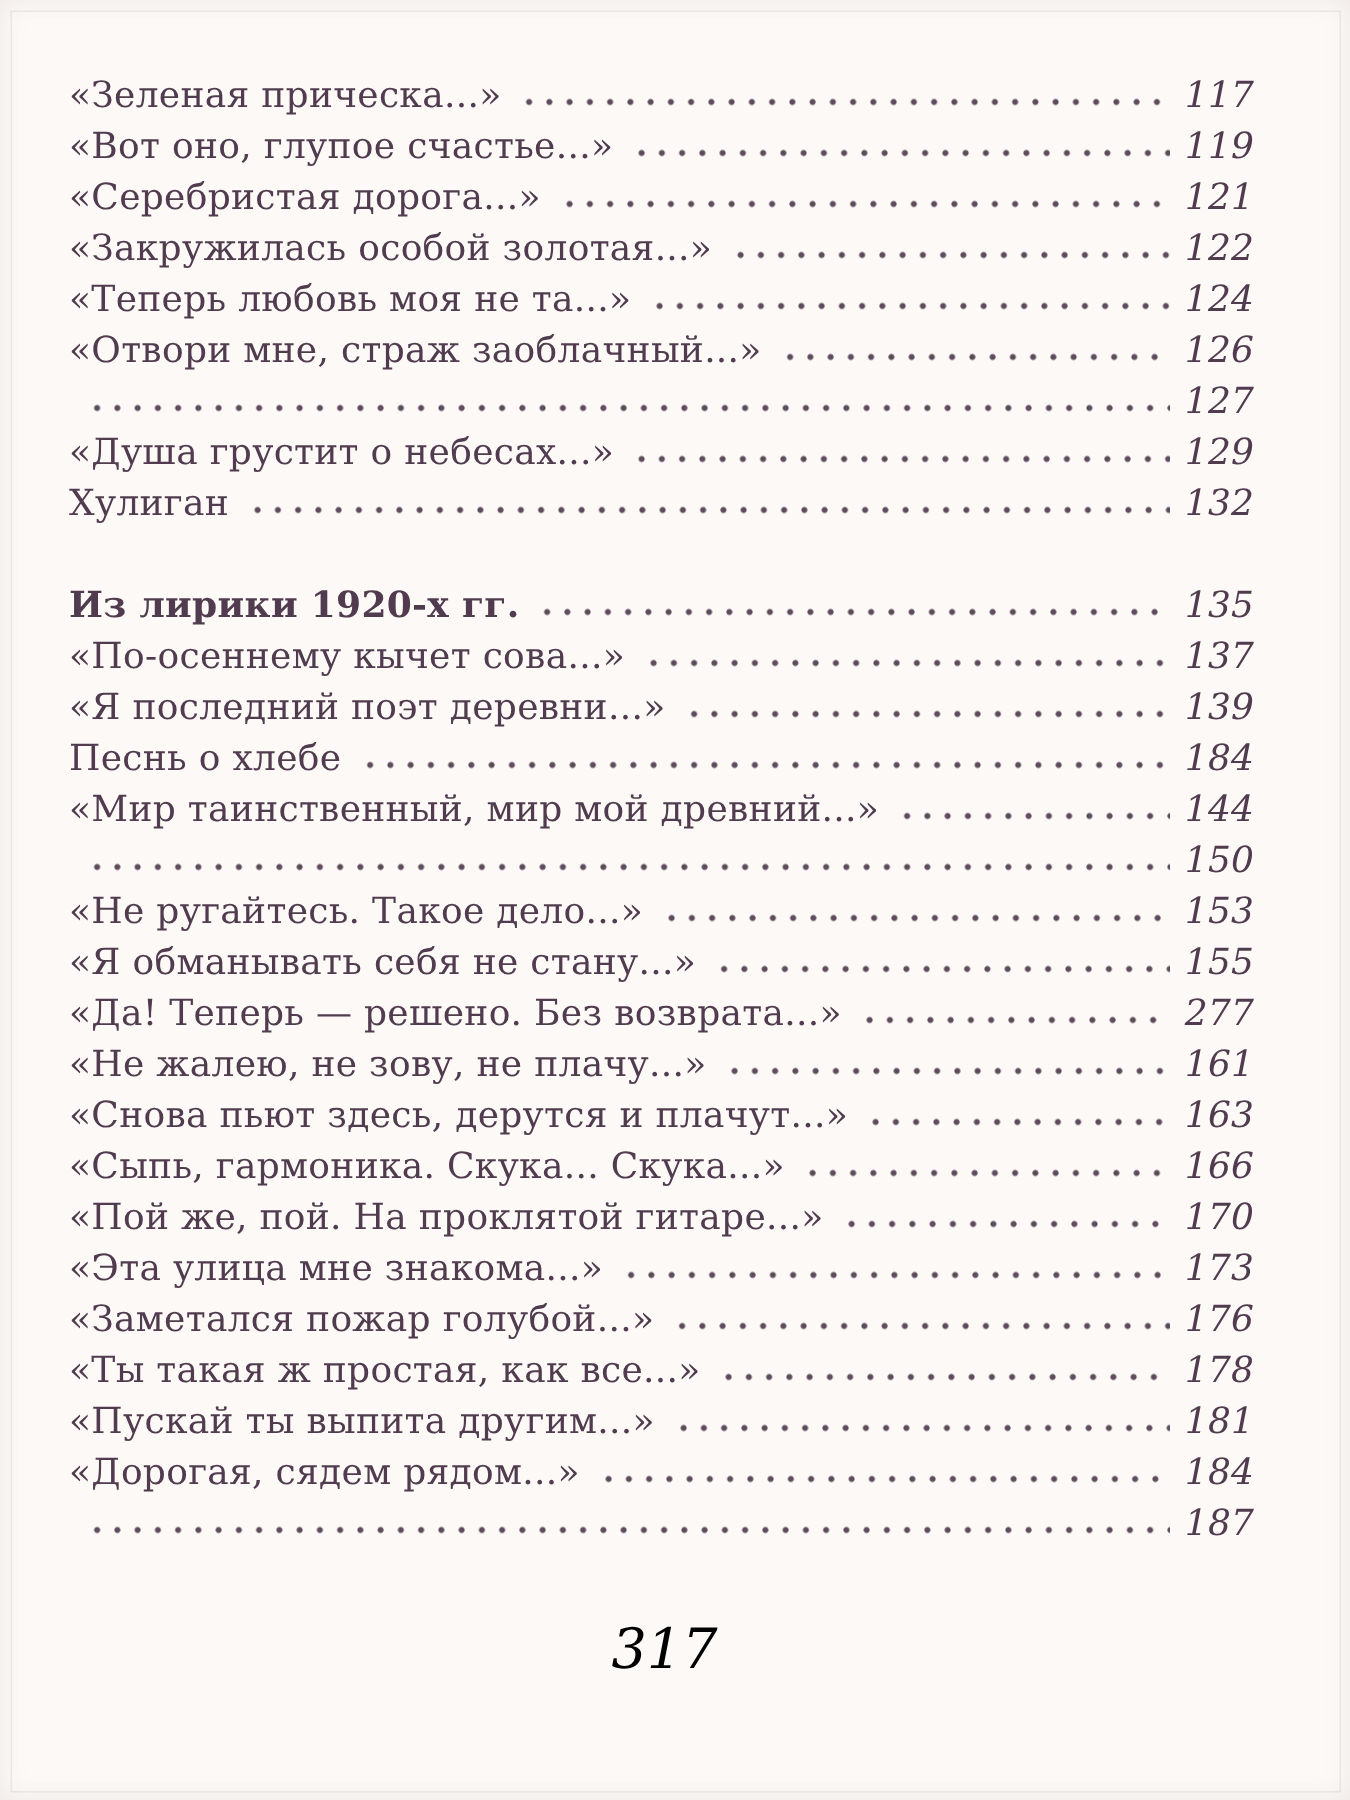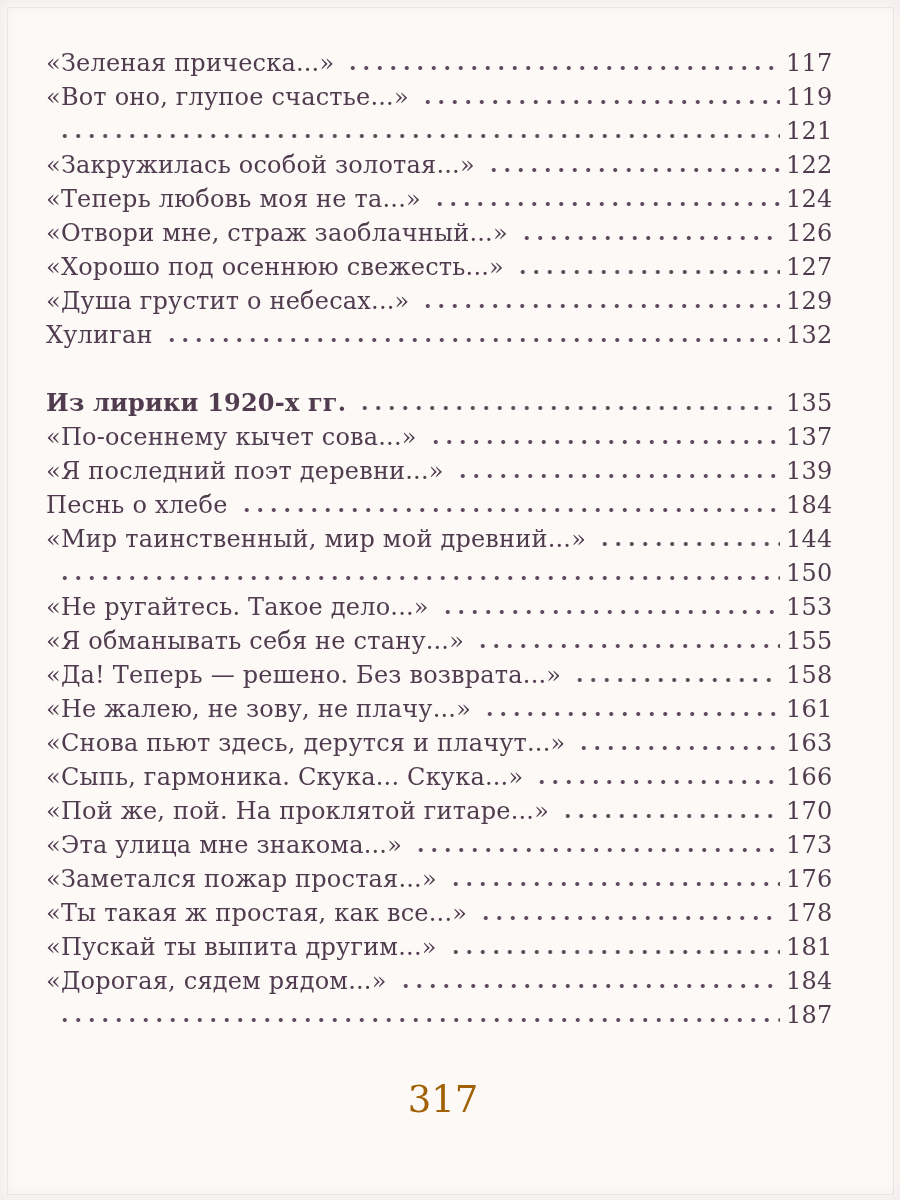--- a/index.html
+++ b/index.html
@@ -47,49 +47,52 @@
     height: 22px;
     margin: 0 6px 0 10px;
     background-image: radial-gradient(circle, var(--ink) 1.7px, rgba(0,0,0,0) 2.3px);
     background-size: 13.5px 22px;
     background-repeat: repeat-x;
     background-position: 2px 8px;
     opacity: 0.92;
   }
   .pg {
     min-width: 54px;
-    text-align: left;
+    text-align: center;
     white-space: nowrap;
+    font-style: italic;
   }
   .spacer { height: 34px; }
   .folio {
     margin-top: 46px;
     text-align: center;
+    font-style: italic;
     font-size: 37px;
-    color: #a16207;
+    color: #000000;
   }
 </style>
 </head>
 <body>
 
 <div class="page">
   <div class="toc-list">
   <div class="row entry">
     <span class="title">«Зеленая прическа...»</span>
     <span class="dots"></span>
     <span class="pg">117</span>
   </div>
 
   <div class="row entry">
     <span class="title">«Вот оно, глупое счастье...»</span>
     <span class="dots"></span>
     <span class="pg">119</span>
   </div>
 
   <div class="row entry">
+    <span class="title">«Серебристая дорога...»</span>
     <span class="dots"></span>
     <span class="pg">121</span>
   </div>
 
   <div class="row entry">
     <span class="title">«Закружилась особой золотая...»</span>
     <span class="dots"></span>
     <span class="pg">122</span>
   </div>
 
@@ -99,21 +102,20 @@
     <span class="pg">124</span>
   </div>
 
   <div class="row entry">
     <span class="title">«Отвори мне, страж заоблачный...»</span>
     <span class="dots"></span>
     <span class="pg">126</span>
   </div>
 
   <div class="row entry">
-    <span class="title">«Хорошо под осеннюю свежесть...»</span>
     <span class="dots"></span>
     <span class="pg">127</span>
   </div>
 
   <div class="row entry">
     <span class="title">«Душа грустит о небесах...»</span>
     <span class="dots"></span>
     <span class="pg">129</span>
   </div>
 
@@ -169,21 +171,21 @@
 
   <div class="row entry">
     <span class="title">«Я обманывать себя не стану...»</span>
     <span class="dots"></span>
     <span class="pg">155</span>
   </div>
 
   <div class="row entry">
     <span class="title">«Да! Теперь — решено. Без возврата...»</span>
     <span class="dots"></span>
-    <span class="pg">158</span>
+    <span class="pg">277</span>
   </div>
 
   <div class="row entry">
     <span class="title">«Не жалею, не зову, не плачу...»</span>
     <span class="dots"></span>
     <span class="pg">161</span>
   </div>
 
   <div class="row entry">
     <span class="title">«Снова пьют здесь, дерутся и  плачут...»</span>
@@ -203,21 +205,21 @@
     <span class="pg">170</span>
   </div>
 
   <div class="row entry">
     <span class="title">«Эта улица мне знакома...»</span>
     <span class="dots"></span>
     <span class="pg">173</span>
   </div>
 
   <div class="row entry">
-    <span class="title">«Заметался пожар простая...»</span>
+    <span class="title">«Заметался пожар голубой...»</span>
     <span class="dots"></span>
     <span class="pg">176</span>
   </div>
 
   <div class="row entry">
     <span class="title">«Ты такая ж простая, как все...»</span>
     <span class="dots"></span>
     <span class="pg">178</span>
   </div>
 

